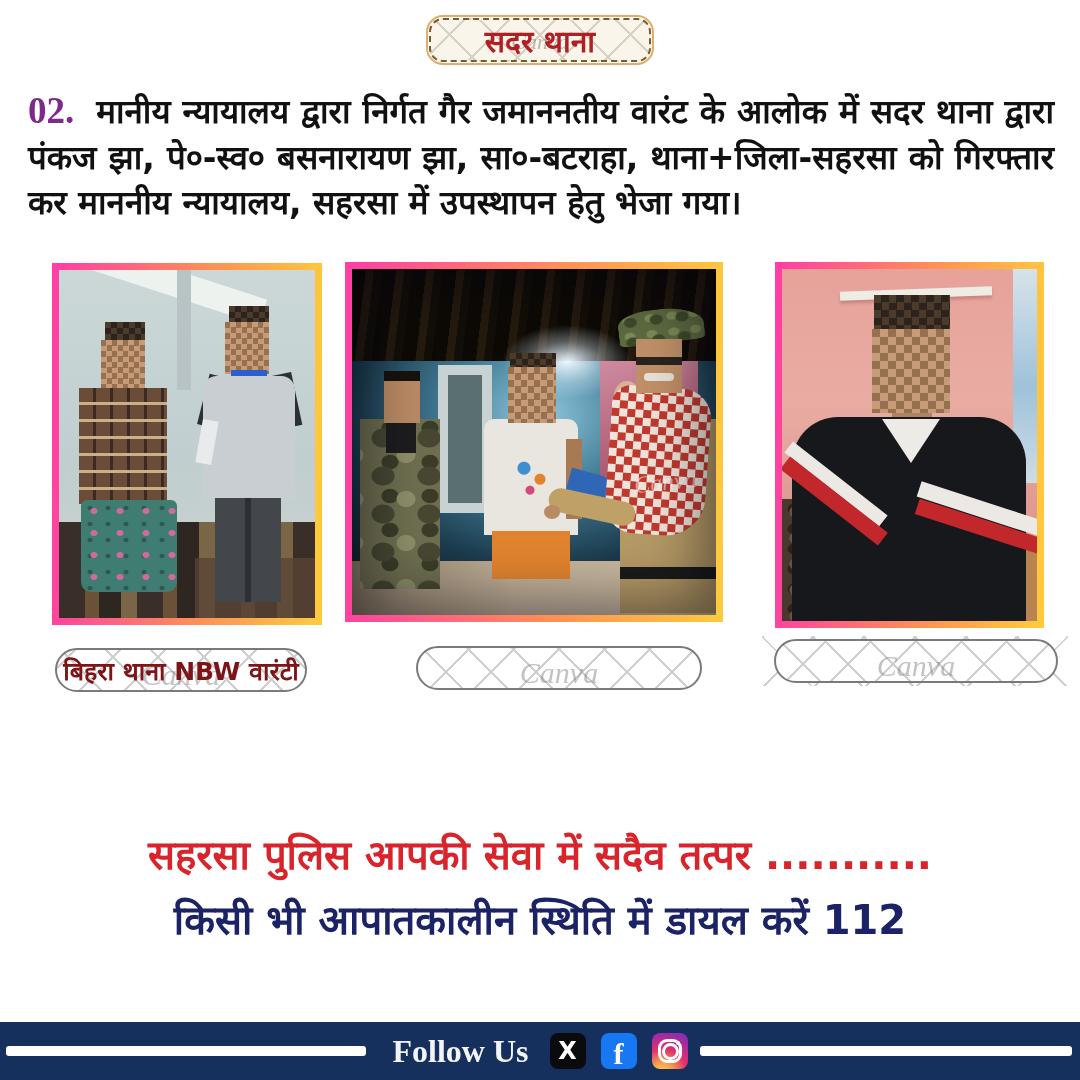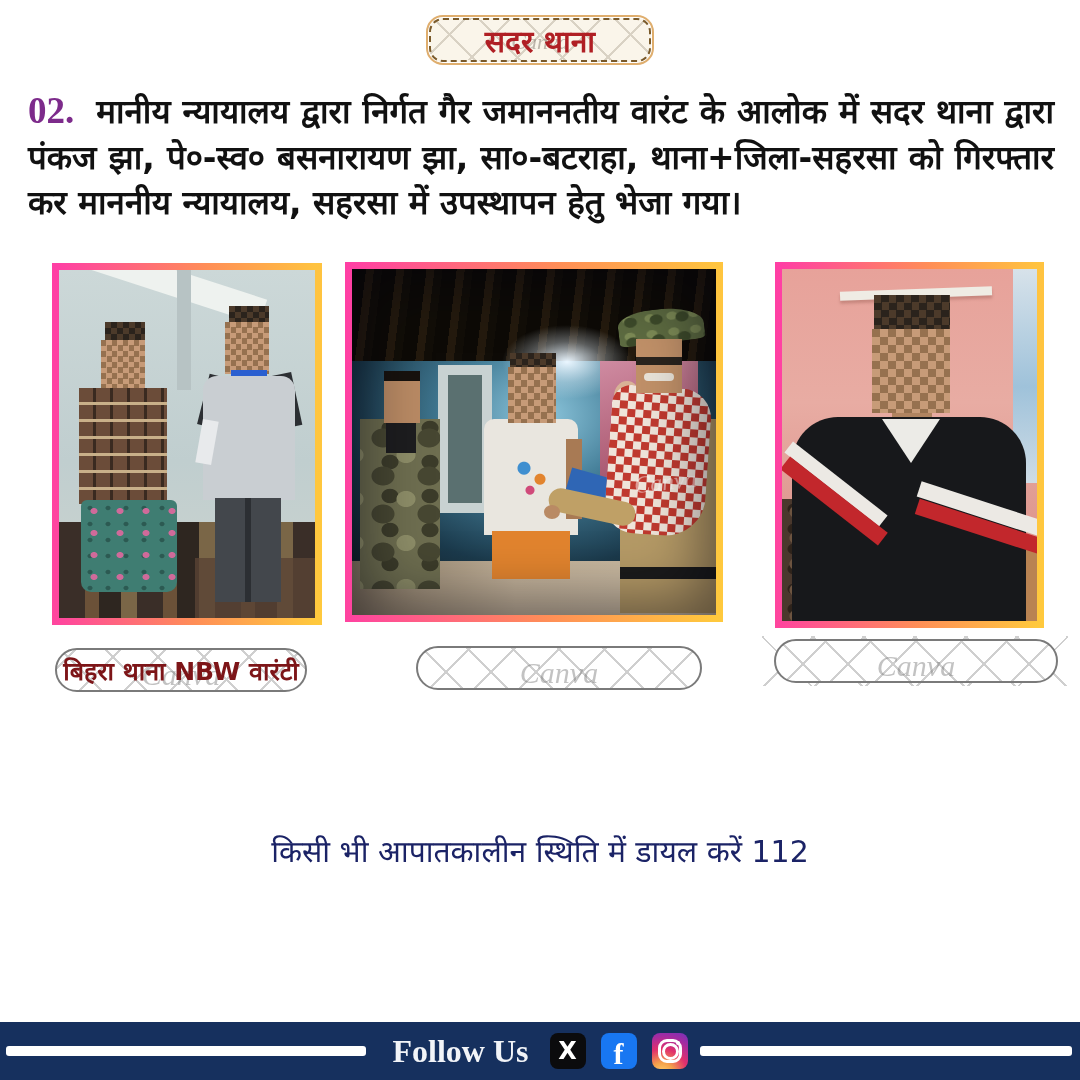--- a/index.html
+++ b/index.html
@@ -146,21 +146,21 @@
   .pill2{left:416px;top:646px;width:286px;}
   .pill3{left:774px;top:639px;width:284px;}
   .pill-wm{position:absolute;left:50%;top:62%;transform:translate(-50%,-50%);
            font-family:"Liberation Serif",serif;font-style:italic;font-size:30px;
            color:rgba(120,120,120,.45);}
   .pill-text{position:relative;font-size:25px;font-weight:700;color:#7d1518;white-space:nowrap;}
 
   
   .slogan{position:absolute;left:0;right:0;top:826px;text-align:center;}
   .slogan-red{font-size:40px;font-weight:700;color:#d8252c;margin:0 0 10px 0;}
-  .slogan-navy{font-size:30px;font-weight:400;color:#1b2366;margin:4px;}
+  .slogan-navy{font-size:40px;font-weight:700;color:#1b2366;margin:4px;}
 
   
   .footer{position:absolute;left:0;right:0;bottom:0;height:58px;background:#16305e;
           display:flex;align-items:center;justify-content:center;gap:15px;}
   .stripe{position:absolute;top:24px;height:10px;background:#ffffff;border-radius:3px;}
   .stripe-l{left:6px;width:360px;}
   .stripe-r{right:8px;width:372px;}
   .follow{font-family:"Liberation Serif","DejaVu Serif",serif;font-size:32px;font-weight:700;
           color:#f2f4f8;margin-right:6px;}
   .sicon{width:36px;height:36px;border-radius:8px;display:flex;align-items:center;justify-content:center;
@@ -270,20 +270,21 @@
     <span class="pill-text">बिहरा थाना NBW वारंटी</span>
   </div>
   <div class="pill pill2">
     <span class="pill-wm">Canva</span>
   </div>
   <div class="pill pill3">
     <span class="pill-wm">Canva</span>
   </div>
 
   <div class="slogan">
+    <p class="slogan-red">सहरसा पुलिस आपकी सेवा में सदैव तत्पर ...........</p>
     <p class="slogan-navy">किसी भी आपातकालीन स्थिति में डायल करें 112</p>
   </div>
 
   <div class="footer">
     <div class="stripe stripe-l"></div>
     <div class="stripe stripe-r"></div>
     <span class="follow">Follow Us</span>
     <div class="sicon icon-x">
       <span>X</span>
     </div>

